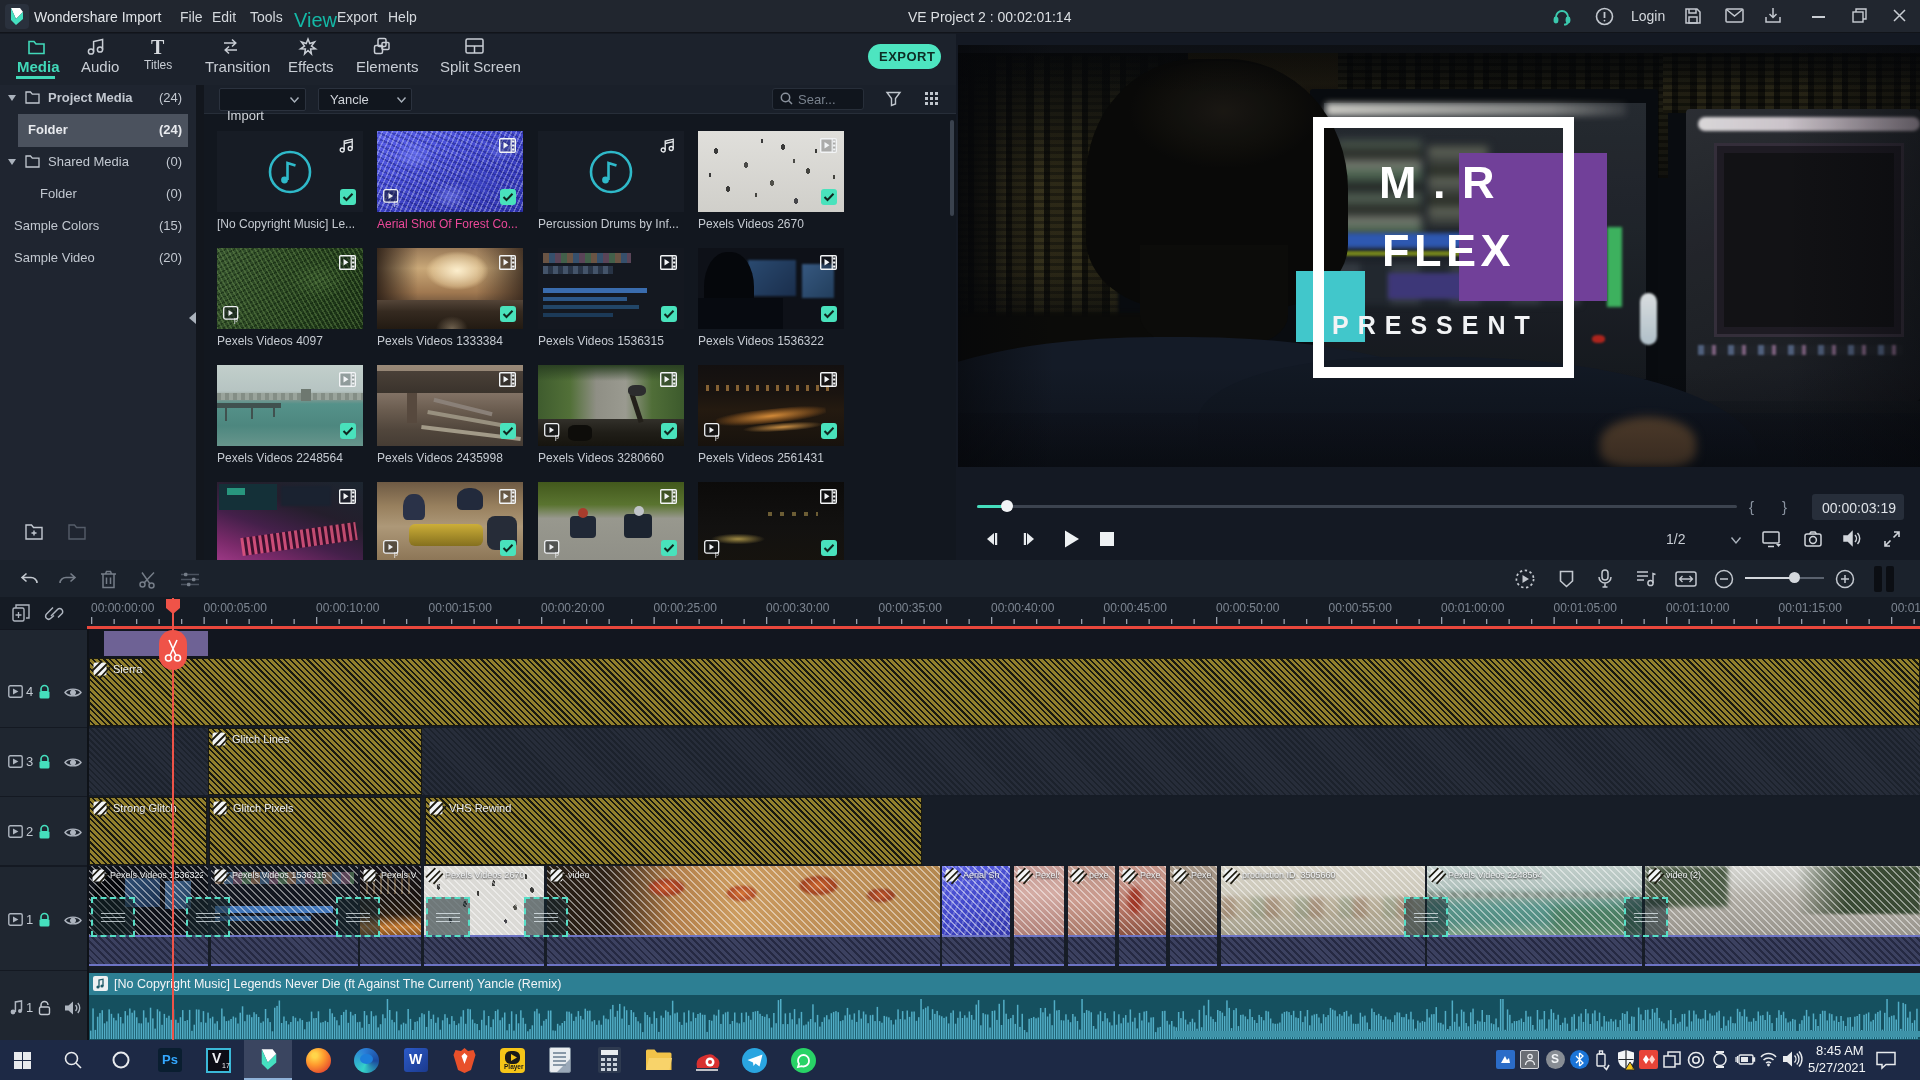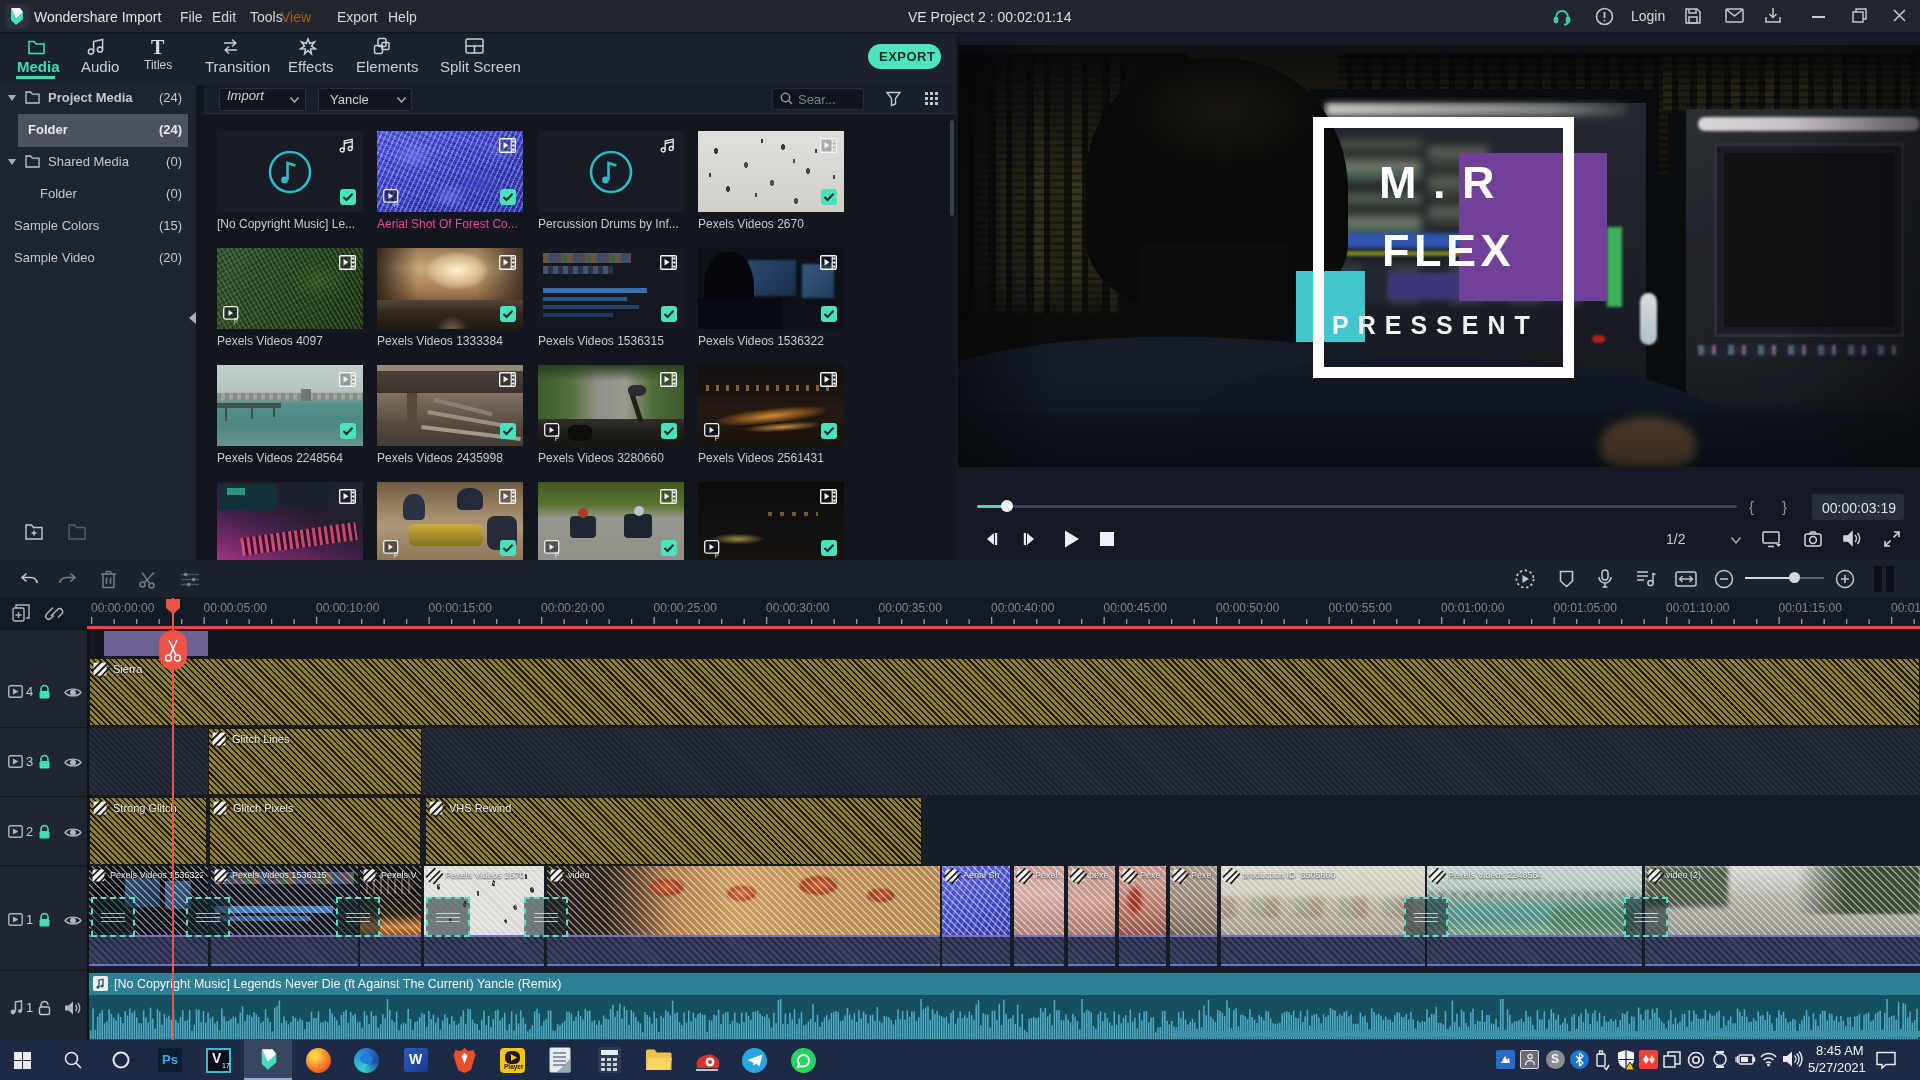--- a/index.html
+++ b/index.html
@@ -11,21 +11,21 @@
 <div class="abs" style="left:0;top:0;width:1920px;height:33px;background:#21262f;border-bottom:1px solid #11141a;"></div>
 <div class="abs" style="left:5px;top:4px;width:24px;height:25px;background:#2a313d;border-radius:4px;"></div>
 <svg style="left:8px;top:7px" width="18" height="19" viewBox="0 0 18 19">
       <path d="M3 1 L12 1 L15 5 L8 12 Z" fill="#ffffff"></path>
       <path d="M3 1 L8 12 L15 5 L15 12 L8 18 L3 13 Z" fill="#45e0c0"></path>
     </svg>
 <div class="txt" style="left:34px;top:9px;font-size:14px;color:#e2e5e9;">Wondershare Import</div>
 <div class="txt" style="left:180px;top:9px;font-size:14px;color:#d4d8dd;">File</div>
 <div class="txt" style="left:212px;top:9px;font-size:14px;color:#d4d8dd;">Edit</div>
 <div class="txt" style="left:250px;top:9px;font-size:14px;color:#d4d8dd;">Tools</div>
-<div class="txt" style="left:281px;top:9px;font-size:14px;color:#a16207;">View</div>
+<div class="txt" style="left:294px;top:9px;font-size:20px;color:#14b8a6;">View</div>
 <div class="txt" style="left:337px;top:9px;font-size:14px;color:#d4d8dd;">Export</div>
 <div class="txt" style="left:388px;top:9px;font-size:14px;color:#d4d8dd;">Help</div>
 <div class="txt" style="left:908px;top:9px;font-size:14px;color:#dcdfe3;">VE Project 2 : 00:02:01:14</div>
 <svg style="left:1552px;top:7px" width="20" height="20" viewBox="0 0 20 20" fill="none" stroke="#3cc9ae" stroke-width="1.8">
       <path d="M4 12 v-2 a6 6 0 0 1 12 0 v2"></path>
       <rect x="2.5" y="10.5" width="3" height="5" rx="1.5" fill="#3cc9ae"></rect>
       <rect x="14.5" y="10.5" width="3" height="5" rx="1.5" fill="#3cc9ae"></rect>
       <path d="M16 15 a4 3 0 0 1 -4 2.6"></path>
     </svg>
 <svg style="left:1595px;top:7px" width="19" height="19" viewBox="0 0 19 19" fill="none" stroke="#c3c8cf" stroke-width="1.6">
@@ -124,21 +124,21 @@
 <svg style="left:25px;top:524px" width="18" height="16" viewBox="0 0 18 16" fill="none" stroke="#c2c8d0" stroke-width="1.4">
       <path d="M1 15 V1 h5.5 l2 2.5 H17 V15 z"></path>
       <path d="M9 6.5 v5 M6.5 9 h5"></path>
     </svg>
 <svg style="left:68px;top:524px" width="18" height="16" viewBox="0 0 18 16" fill="none" stroke="#555d69" stroke-width="1.4">
       <path d="M1 15 V1 h5.5 l2 2.5 H17 V15 z"></path>
     </svg>
 <div class="abs" style="left:204px;top:85px;width:752px;height:475px;background:#12171f;"></div>
 <div class="abs" style="left:204px;top:85px;width:752px;height:29px;background:#1a202a;border-bottom:1px solid #272e39;"></div>
 <div class="abs" style="left:219px;top:88px;width:87px;height:23px;background:#11161e;border:1px solid #2b323e;border-radius:2px;"></div>
-<div class="txt" style="left:227px;top:88px;font-size:13px;color:#d0d4da;font-style:italic;">Import</div>
+<div class="txt" style="left:227px;top:108px;font-size:13px;color:#d0d4da;">Import</div>
 <svg style="left:290px;top:97px" width="9" height="6" viewBox="0 0 9 6" fill="none" stroke="#aab2bc" stroke-width="1.4">
       <path d="M0.5 0.5 L4.5 5 L8.5 0.5"></path>
     </svg>
 <div class="abs" style="left:318px;top:88px;width:94px;height:23px;background:#11161e;border:1px solid #2b323e;border-radius:2px;"></div>
 <div class="txt" style="left:330px;top:92px;font-size:13px;color:#d0d4da;">Yancle</div>
 <svg style="left:397px;top:97px" width="9" height="6" viewBox="0 0 9 6" fill="none" stroke="#aab2bc" stroke-width="1.4">
       <path d="M0.5 0.5 L4.5 5 L8.5 0.5"></path>
     </svg>
 <div class="abs" style="left:772px;top:88px;width:92px;height:22px;background:#10151d;border:1px solid #272e39;border-radius:3px;"></div>
 <svg style="left:780px;top:92px" width="13" height="13" viewBox="0 0 13 13" fill="none" stroke="#8a929d" stroke-width="1.5">

